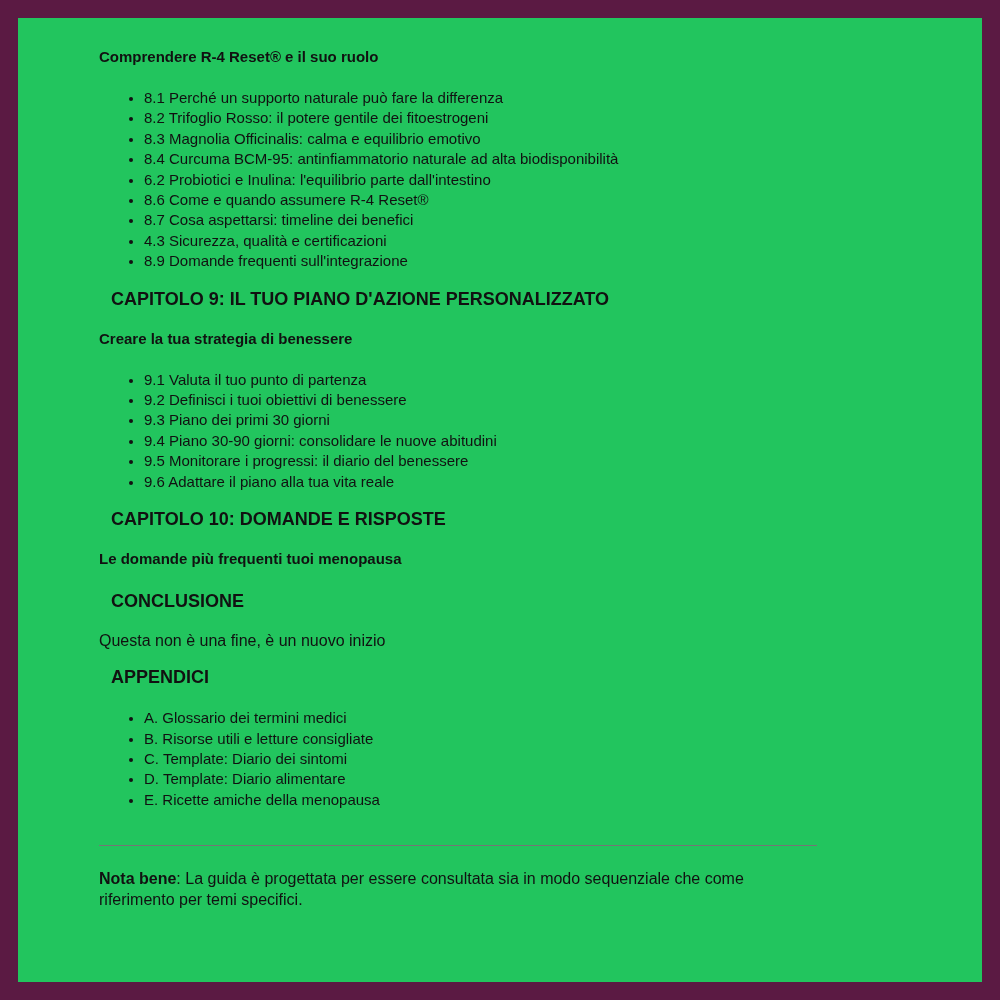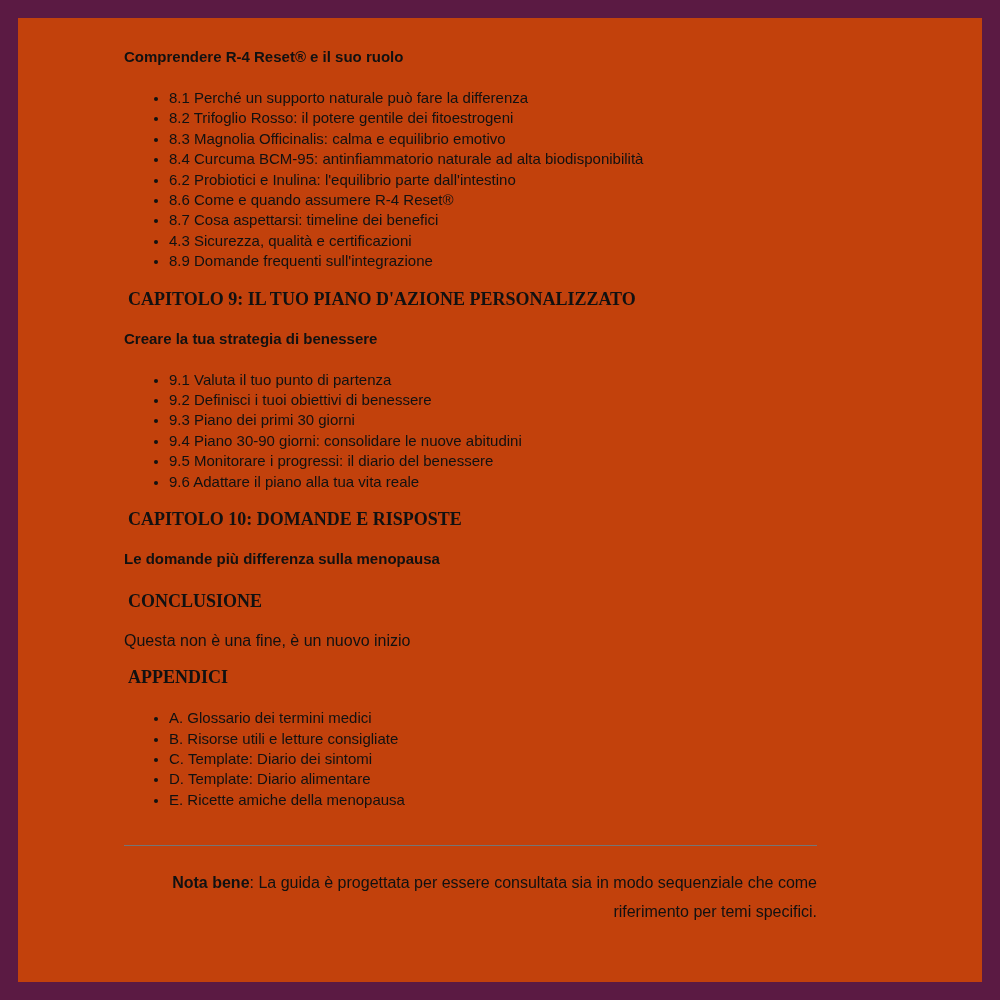--- a/index.html
+++ b/index.html
@@ -14,31 +14,30 @@
     font-family: "Liberation Sans", sans-serif;
     color: #111111;
     overflow: hidden;
   }
   .page {
     position: absolute;
     left: 18px;
     top: 18px;
     width: 964px;
     height: 964px;
-    background: #c2410c;
+    background: #22c55e;
     box-sizing: border-box;
-    padding: 30px 165px 30px 106px;
+    padding: 30px 165px 30px 81px;
   }
   h2 {
     font-size: 18px;
     line-height: 22px;
     font-weight: bold;
-    margin: 0 0 20px 4px;
+    margin: 0 0 20px 12px;
     color: #111111;
-    font-family: Liberation Serif, serif;
   }
   h3 {
     font-size: 15px;
     line-height: 18px;
     font-weight: bold;
     margin: 0 0 22px 0;
     color: #111111;
   }
   ul {
     margin: 8px 0 16px 0;
@@ -58,23 +57,22 @@
     line-height: 18px;
     margin: 0 0 16px 0;
     color: #111111;
   }
   hr {
     border: none;
     border-top: 1px solid #757575;
     margin: 35px 0 22px 0;
   }
   p.nota {
-    line-height: 29px;
+    line-height: 21px;
     margin: 0;
-    text-align: right;
   }
 </style>
 </head>
 <body>
 
 <div class="page">
 
   <h3>Comprendere R-4 Reset® e il suo ruolo</h3>
 
   <ul>
@@ -97,21 +95,21 @@
     <li>9.1 Valuta il tuo punto di partenza</li>
     <li>9.2 Definisci i tuoi obiettivi di benessere</li>
     <li>9.3 Piano dei primi 30 giorni</li>
     <li>9.4 Piano 30-90 giorni: consolidare le nuove abitudini</li>
     <li>9.5 Monitorare i progressi: il diario del benessere</li>
     <li>9.6 Adattare il piano alla tua vita reale</li>
   </ul>
 
   <h2>CAPITOLO 10: DOMANDE E RISPOSTE</h2>
 
-  <h3>Le domande più differenza sulla menopausa</h3>
+  <h3>Le domande più frequenti tuoi menopausa</h3>
 
 
   <h2>CONCLUSIONE</h2>
 
   <p>Questa non è una fine, è un nuovo inizio</p>
 
   <h2>APPENDICI</h2>
 
   <ul>
     <li>A. Glossario dei termini medici</li>

